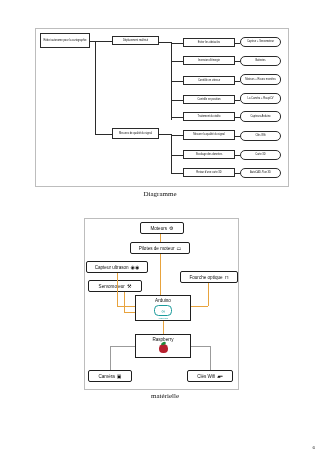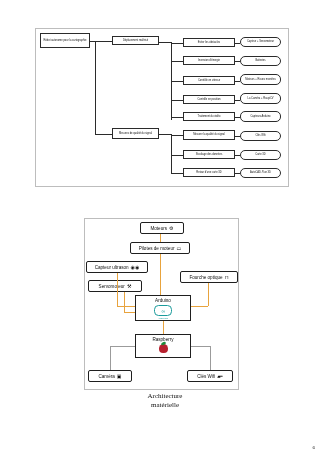--- a/index.html
+++ b/index.html
@@ -181,20 +181,21 @@
     <div class="line h" style="left:235px;top:99.5px;width:5px;"></div>
     <div class="line h" style="left:235px;top:116.5px;width:5px;"></div>
     <div class="line h" style="left:235px;top:135.5px;width:5px;"></div>
     <div class="line h" style="left:235px;top:154.5px;width:5px;"></div>
     <div class="line h" style="left:235px;top:172.5px;width:5px;"></div>
 
     <div class="outer-frame" style="left:35px;top:28px;width:252px;height:157px;"></div>
   </div>
 
   <div class="caption" style="left:110px;top:190px;width:100px;">
+    <div>Diagramme</div>
   </div>
 
   <div>
 
     <div class="outer-frame" style="left:84px;top:218px;width:153px;height:170px;"></div>
 
     <div class="ab" style="left:140px;top:222px;width:44px;height:12px;">
       <span>Moteurs</span>
       <span class="glyph">⚙</span>
     </div>
@@ -257,18 +258,17 @@
     <div class="conn v" style="left:163px;top:321px;height:13px;"></div>
 
     <div class="conn grey v" style="left:110px;top:346px;height:24px;"></div>
     <div class="conn grey h" style="left:110px;top:346px;width:25px;"></div>
 
     <div class="conn grey v" style="left:210px;top:346px;height:24px;"></div>
     <div class="conn grey h" style="left:191px;top:346px;width:19px;"></div>
   </div>
 
   <div class="caption" style="left:110px;top:392px;width:110px;">
-    <div>Architecture</div>
     <div>matérielle</div>
   </div>
 
   <div class="pagenum">6</div>
 </div>
 
 </body></html>

